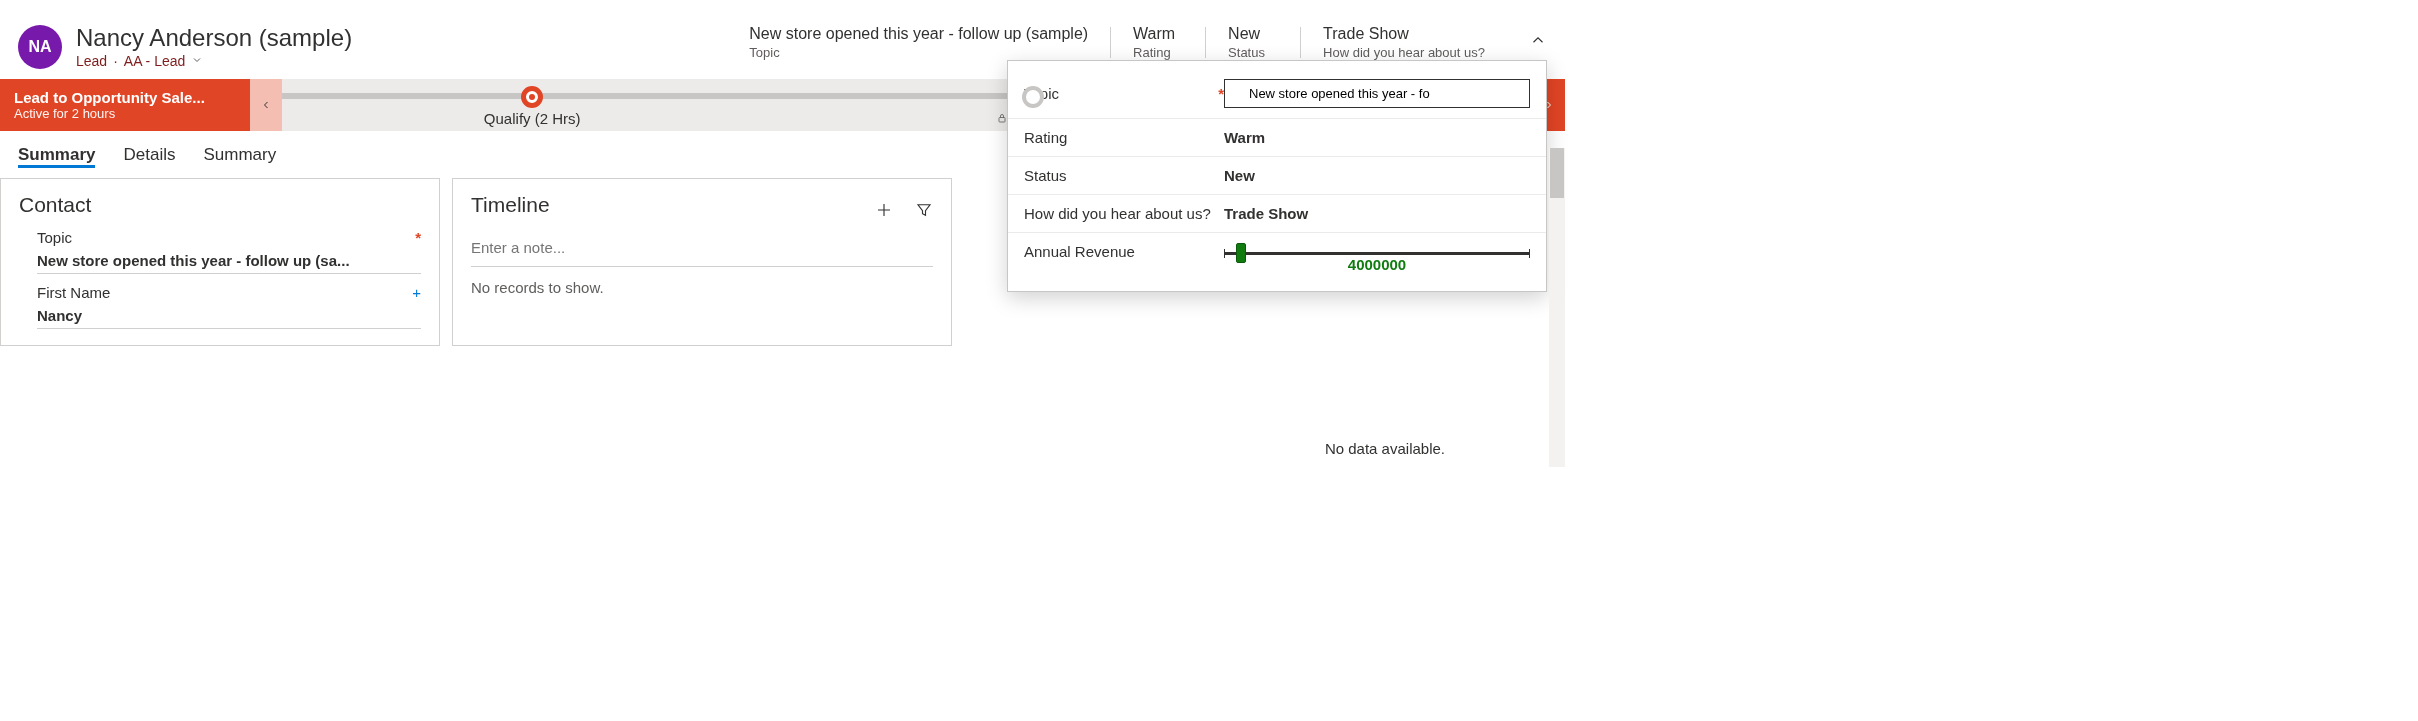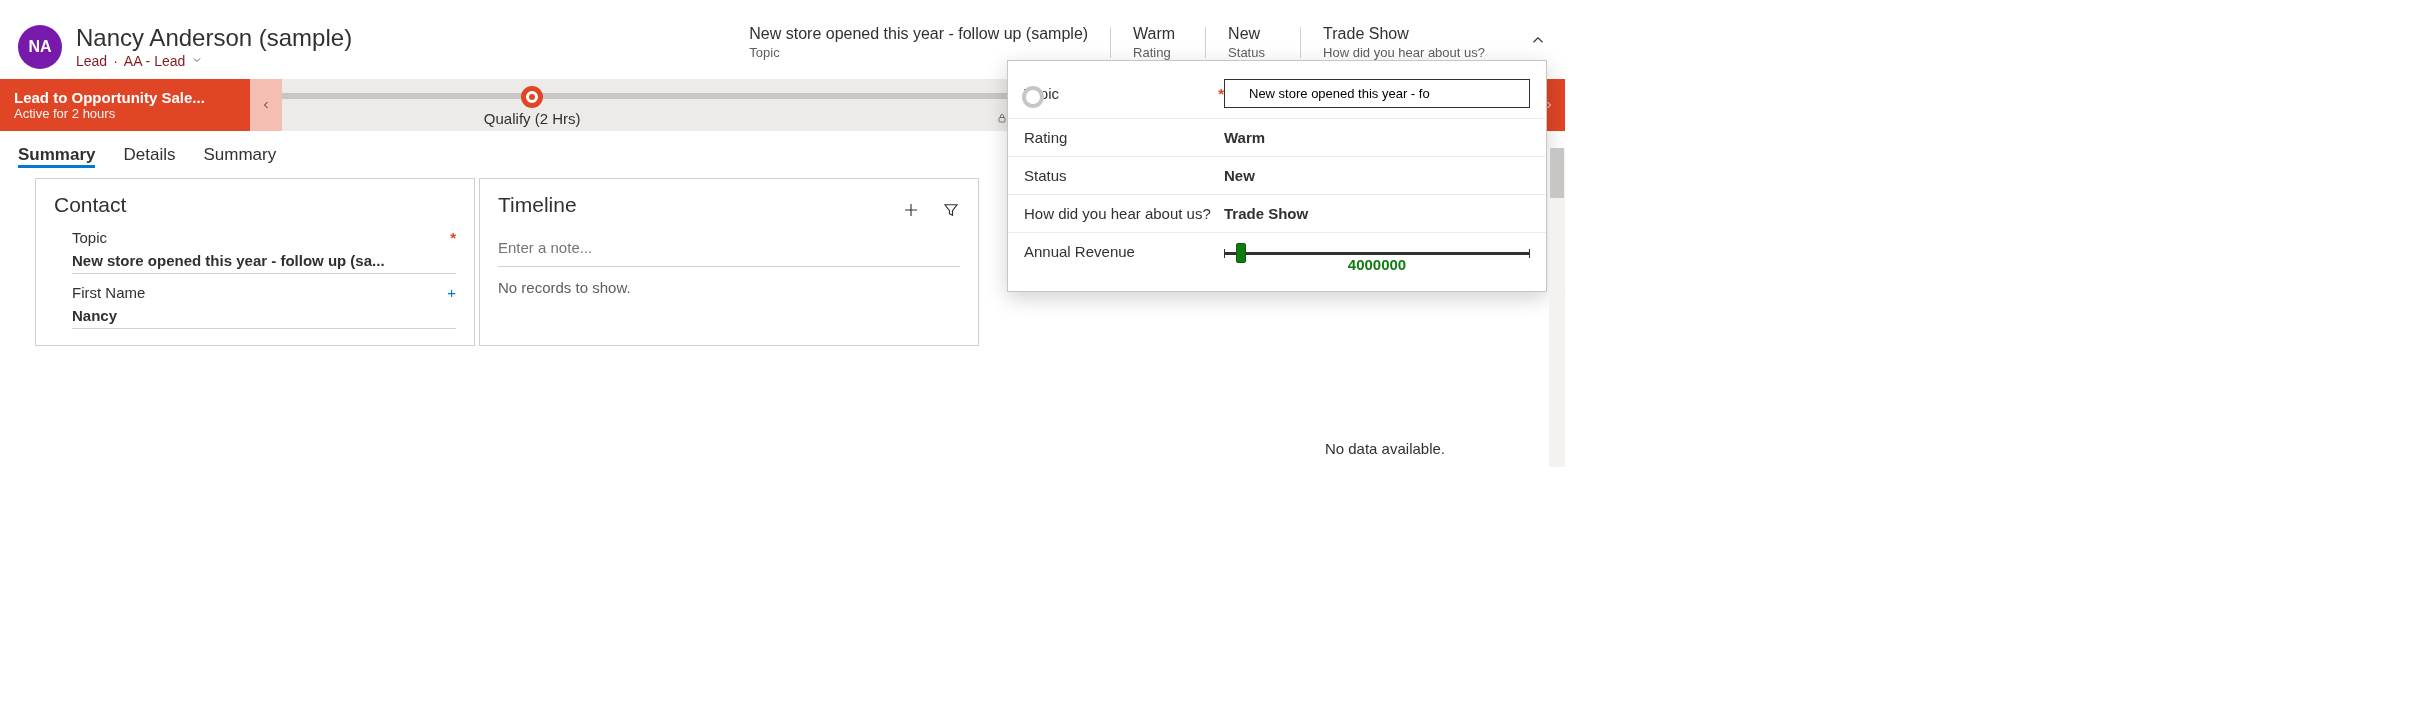--- a/index.html
+++ b/index.html
@@ -72,21 +72,21 @@
   }
   .bpf-label{margin-top:2px; display:flex; align-items:center; gap:6px;}
   .lock svg{width:12px;height:12px;fill:none;stroke:#605e5c;stroke-width:1.6;}
 
   
   .tabs{display:flex; gap:28px; padding:14px 18px 0 18px; font-size:17px;}
   .tab{padding-bottom:0; cursor:pointer; color:#323130;}
   .tab.active{font-weight:600; border-bottom:3px solid #0078D4;}
 
   
-  .body{display:flex; gap:4px; padding:10px 35px;}
+  .body{display:flex; gap:12px; padding:10px 0;}
   .card{
     border:1px solid #d2d0ce; padding:14px 18px; background:#fff;
   }
   .col1{flex:0 0 440px;}
   .col2{flex:0 0 500px;}
   .card h2{margin:0 0 12px 0; font-weight:400; font-size:21px;}
   .field-row{margin:10px 0 2px 18px;}
   .field-row .flabel{display:flex; justify-content:space-between; color:#323130; font-size:15px;}
   .req{color:#E04525; font-weight:700;}
   .rec{color:#0078D4;}

